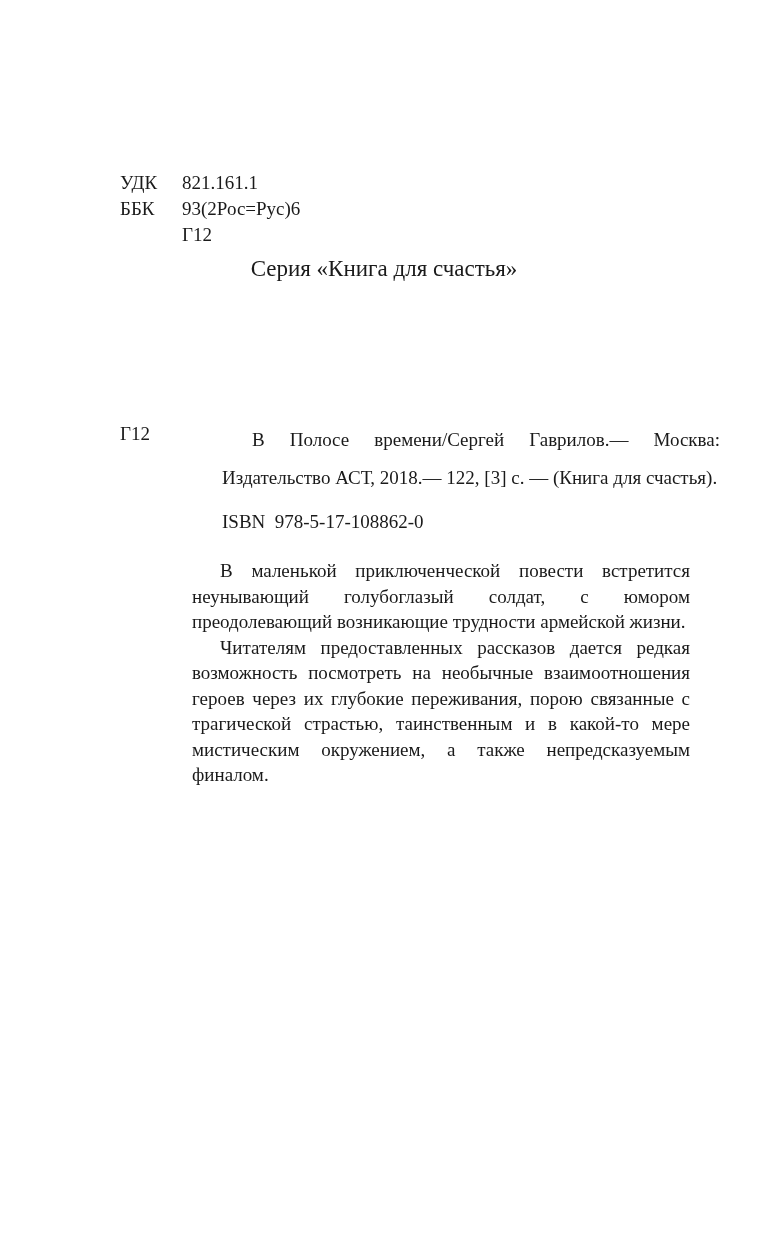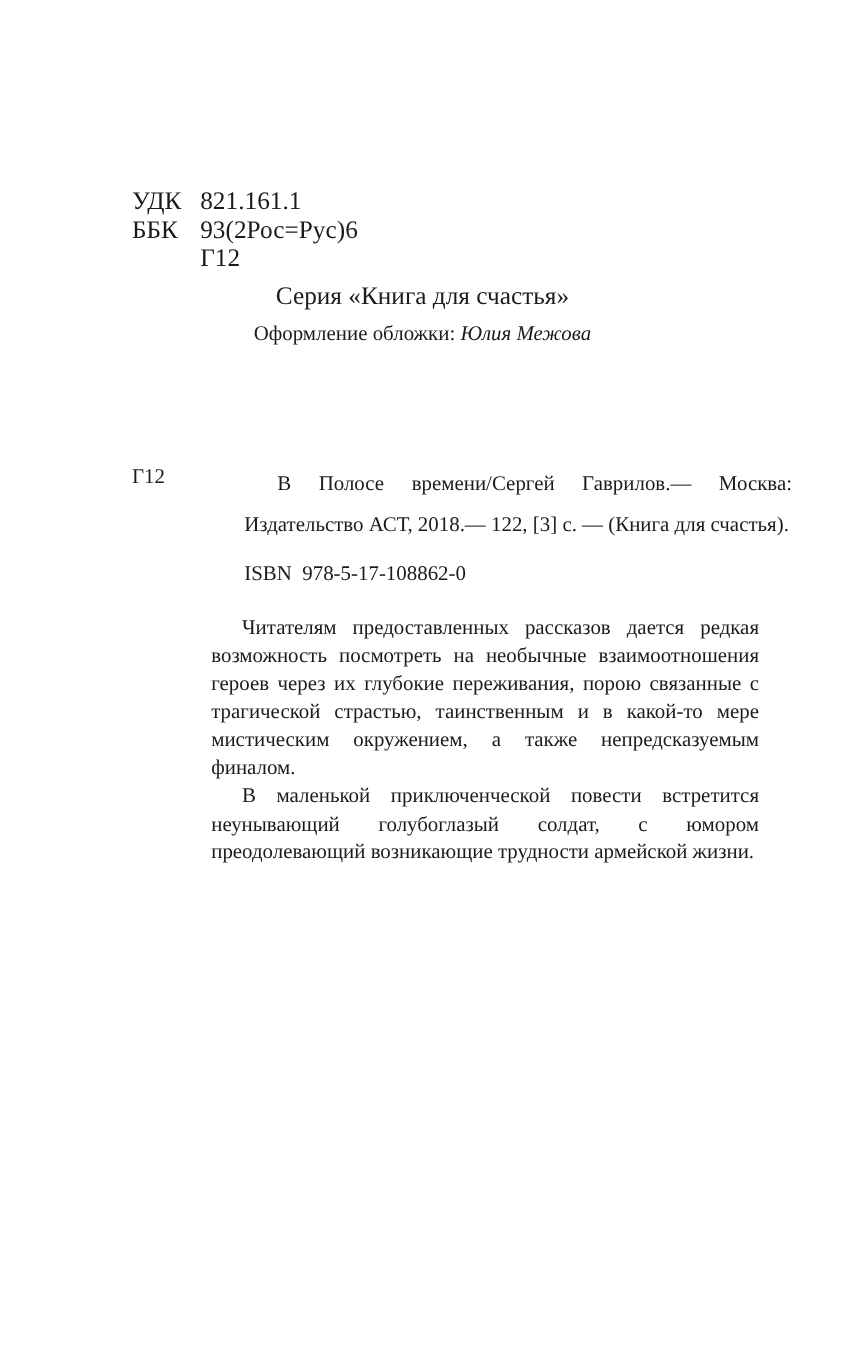--- a/index.html
+++ b/index.html
@@ -22,21 +22,21 @@
     position: absolute;
     inset: 0;
     background: #ffffff;
   }
 
   
   .classification {
     position: absolute;
     left: 120px;
     top: 170px;
-    font-size: 23px;
+    font-size: 19px;
     line-height: 26px;
   }
   .class-row {
     display: flex;
     white-space: nowrap;
   }
   .class-label {
     width: 62px;
     flex: 0 0 62px;
   }
@@ -152,28 +152,25 @@
       <span class="class-value">93(2Рос=Рус)6</span>
     </div>
     <div class="class-row">
       <span class="class-label"></span>
       <span class="class-value">Г12</span>
     </div>
   </div>
 
   <div class="series-line">Серия «Книга для счастья»</div>
 
-  <div class="cover-credit">
-    <span>Оформление обложки: </span><span class="credit-name">Юлия Межова</span>
-  </div>
 
   <div class="biblio-mark">Г12</div>
   <div class="biblio-body">В Полосе времени/Сергей Гаврилов.— Москва: Издательство АСТ, 2018.— 122, [3] с. — (Книга для счастья).</div>
 
   <div class="isbn">ISBN  978-5-17-108862-0</div>
 
   <div class="annotation">
+    <p>В маленькой приключенческой повести встретится неунывающий голубоглазый солдат, с юмором преодолевающий возникающие трудности армейской жизни.</p>
     <p>Читателям предоставленных рассказов дается редкая возможность посмотреть на необычные взаимоотношения героев через их  глубокие переживания, порою связанные с трагической страстью, таинственным и в какой-то мере мистическим окружением, а также непредсказуемым финалом.</p>
-    <p>В маленькой приключенческой повести встретится неунывающий голубоглазый солдат, с юмором преодолевающий возникающие трудности армейской жизни.</p>
   </div>
 
 
 </div>
 
 </body></html>

